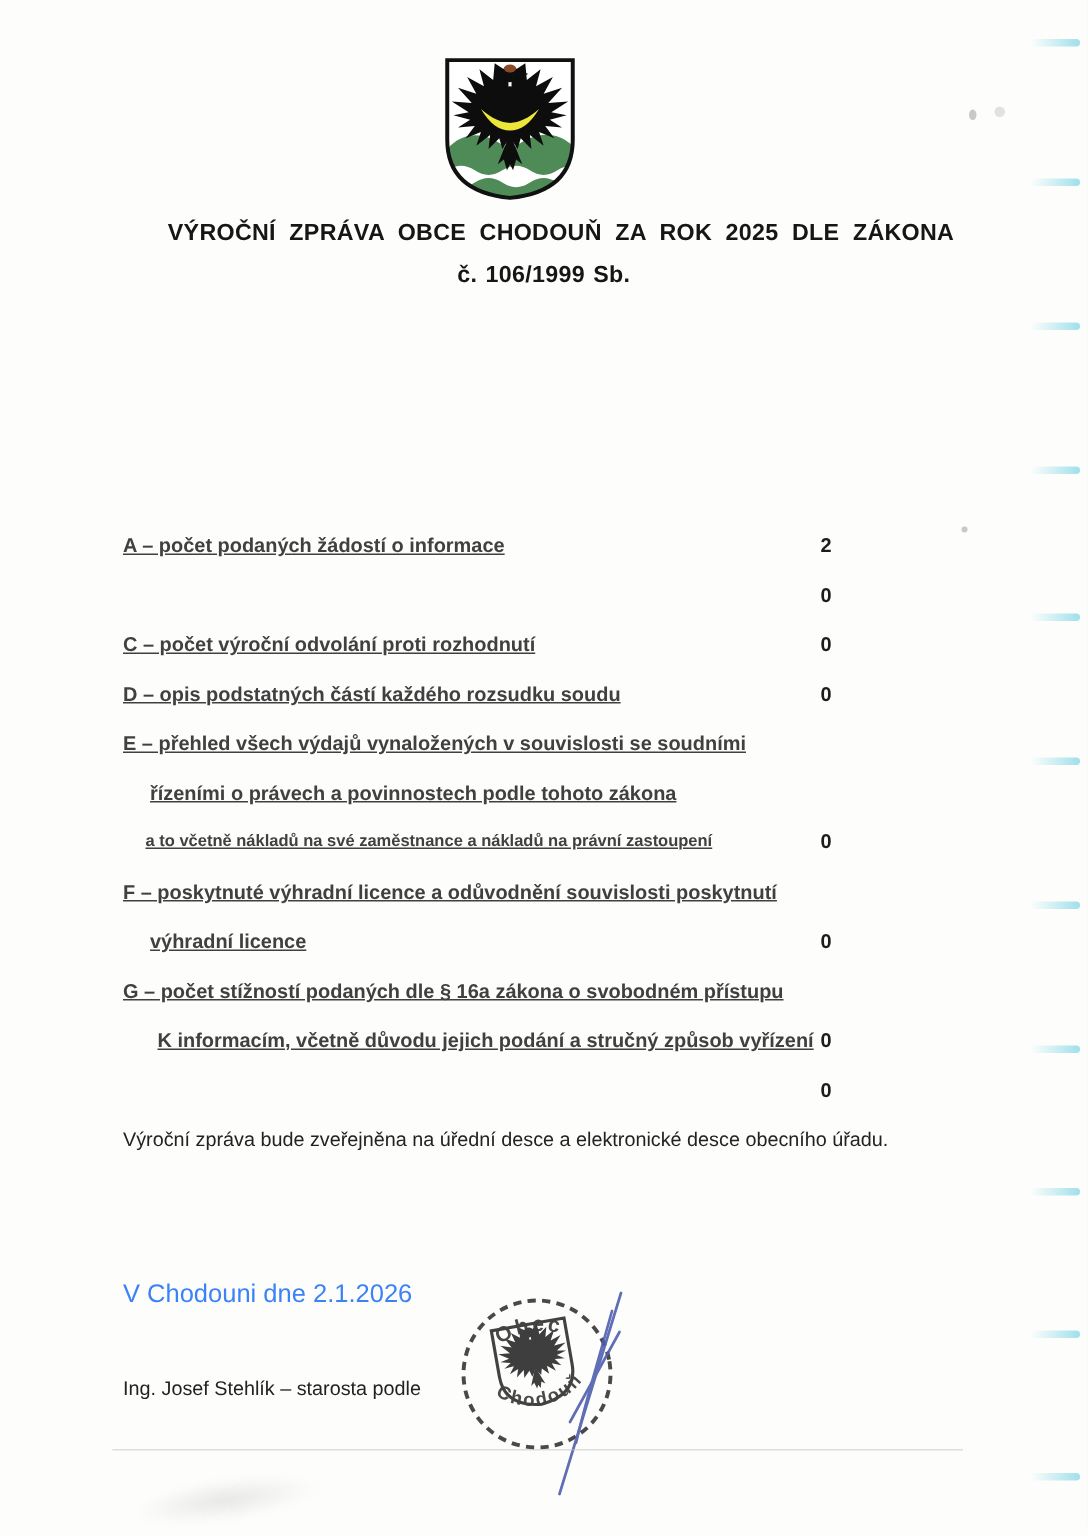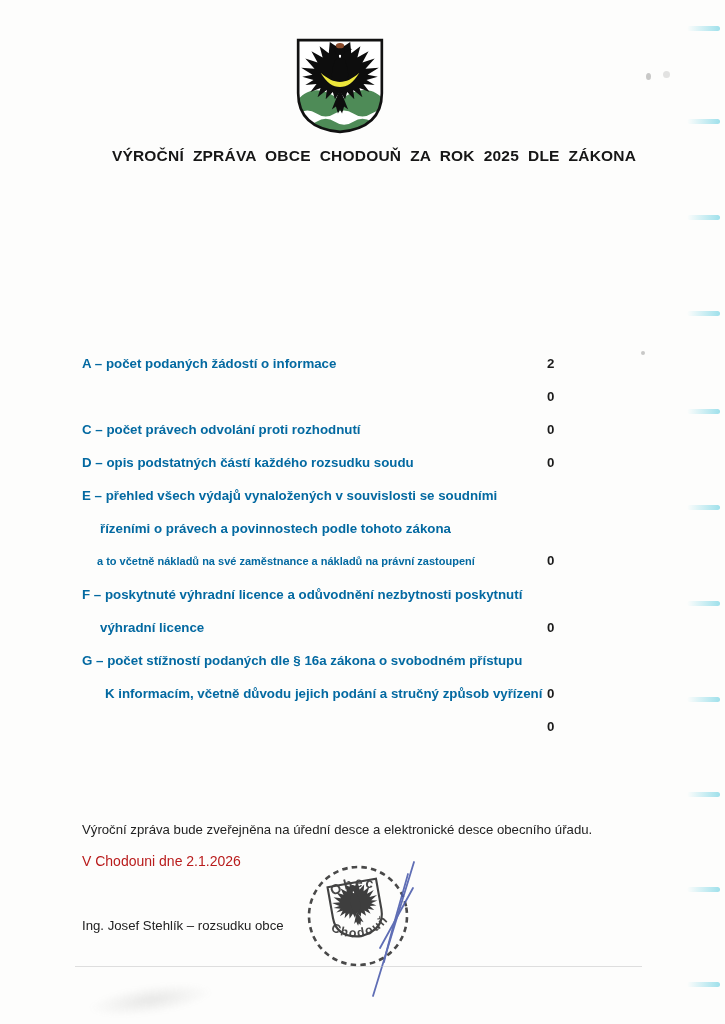--- a/index.html
+++ b/index.html
@@ -16,28 +16,28 @@
   .crest{position:absolute;left:293px;top:36px;width:94px;height:100px;color:#0d0d0d;}
   
   .title{position:absolute;left:0;top:147px;width:725px;text-align:center;
          font-weight:bold;font-size:15.5px;color:#161616;letter-spacing:.2px;}
   .title .l1{word-spacing:4.5px;margin-bottom:10px;margin-left:23px;}
   .title .l2{word-spacing:1px;}
   
   .intro{position:absolute;left:82px;top:249px;width:561px;
          font-size:13.2px;line-height:25.5px;text-align:justify;color:#222;margin:0;}
   
-  .li{position:absolute;left:82px;font-size:13.3px;font-weight:bold;color:#0369a1;white-space:nowrap;}
+  .li{position:absolute;left:82px;font-size:13.3px;font-weight:bold;color:#404040;white-space:nowrap;text-decoration:underline;}
   .li.sub{left:100px;}
   .li.sub2{left:105px;}
   .li.small{left:97px;font-size:11px;text-align:right;}
   .val{position:absolute;left:547px;font-size:13.3px;font-weight:bold;color:#1c1c1c;}
   
-  .closing{position:absolute;left:82px;top:822px;width:580px;font-size:13.2px;color:#222;}
-  .place-date{position:absolute;left:82px;top:853px;font-size:14px;color:#b91c1c;}
+  .closing{position:absolute;left:82px;top:752px;width:580px;font-size:13.2px;color:#222;}
+  .place-date{position:absolute;left:82px;top:853px;font-size:17px;color:#3b82f6;}
   .signer{position:absolute;left:82px;top:918px;font-size:13.2px;color:#222;}
   
   .stamp{position:absolute;left:294px;top:850px;width:150px;height:152px;color:#2e2e2e;}
   
   .streak{position:absolute;left:687px;width:33px;height:5px;border-radius:3px;
           background:linear-gradient(to left,#8edbe8,rgba(255,255,255,0));opacity:.85;}
   .speck{position:absolute;background:rgba(120,120,120,.4);border-radius:50%;}
   .fold-line{position:absolute;left:75px;top:966px;width:567px;height:1px;
              background:#c4c4c4;opacity:.55;}
   .smudge{position:absolute;left:88px;top:986px;width:125px;height:28px;
@@ -75,52 +75,53 @@
       <path d="M5,76 q9,-6 18,0 q9,6 18,0 q9,-6 18,0 q9,6 18,0 q9,-6 18,0 l0,8 q-9,6 -18,0 q-9,-6 -18,0 q-9,6 -18,0 q-9,-6 -18,0 q-9,6 -18,0 Z" fill="#ffffff"></path>
     </g>
     <use href="#eagle-shape" fill="currentColor"></use>
     <path d="M27,36 C33,46 39,50 46,50 C53,50 59,46 65,36 C58,42 52,45 46,45 C40,45 34,42 27,36 Z" fill="#ece63a"></path>
     <ellipse cx="46" cy="9.5" rx="4" ry="2.6" fill="#8a4a2a"></ellipse>
     <use href="#shield-shape" fill="none" stroke="#111" stroke-width="2.6"></use>
   </svg>
 
   <div class="title">
     <div class="l1">VÝROČNÍ ZPRÁVA OBCE CHODOUŇ ZA ROK 2025 DLE ZÁKONA</div>
+    <div class="l2">č. 106/1999 Sb.</div>
   </div>
 
 
   <div class="li" style="top:356px">A – počet podaných žádostí o informace</div>
   <div class="val" style="top:356px">2</div>
 
   <div class="val" style="top:389px">0</div>
 
-  <div class="li" style="top:422px">C – počet právech odvolání proti rozhodnutí</div>
+  <div class="li" style="top:422px">C – počet výroční odvolání proti rozhodnutí</div>
   <div class="val" style="top:422px">0</div>
 
   <div class="li" style="top:455px">D – opis podstatných částí každého rozsudku soudu</div>
   <div class="val" style="top:455px">0</div>
 
   <div class="li sub" style="top:521px">řízeními o právech a povinnostech podle tohoto zákona</div>
   <div class="li" style="top:488px">E – přehled všech výdajů vynaložených v souvislosti se soudními</div>
   <div class="li small" style="top:555px">a to včetně nákladů na své zaměstnance a nákladů na právní zastoupení</div>
   <div class="val" style="top:553px">0</div>
 
-  <div class="li" style="top:587px">F – poskytnuté výhradní licence a odůvodnění nezbytnosti poskytnutí</div>
+  <div class="li" style="top:587px">F – poskytnuté výhradní licence a odůvodnění souvislosti poskytnutí</div>
   <div class="li sub" style="top:620px">výhradní licence</div>
   <div class="val" style="top:620px">0</div>
 
   <div class="li" style="top:653px">G – počet stížností podaných dle § 16a zákona o svobodném přístupu</div>
   <div class="li sub2" style="top:686px">K informacím, včetně důvodu jejich podání a stručný způsob vyřízení</div>
   <div class="val" style="top:686px">0</div>
 
   <div class="val" style="top:719px">0</div>
 
   <div class="closing">Výroční zpráva bude zveřejněna na úřední desce a elektronické desce obecního úřadu.</div>
   <div class="place-date">V Chodouni dne 2.1.2026</div>
-  <div class="signer">Ing. Josef Stehlík – rozsudku obce</div>
+  <div class="signer">Ing. Josef Stehlík – starosta podle</div>
 
   <svg class="stamp" viewBox="0 0 150 152">
     <g transform="rotate(-10 64 66)" opacity="0.92">
       <circle cx="64" cy="66" r="49" fill="none" stroke="#3a3a3a" stroke-width="2.6" stroke-dasharray="5.5 4.2"></circle>
       <defs>
         <path id="arcTop" d="M20,70 A46,46 0 0 1 108,70" fill="none"></path>
         <path id="arcBot" d="M25,62 A43,43 0 0 0 103,62" fill="none"></path>
       </defs>
       <text font-size="14" font-weight="bold" fill="#3a3a3a" letter-spacing="2">
         <textPath href="#arcTop" startOffset="50%" text-anchor="middle">Obec</textPath>

